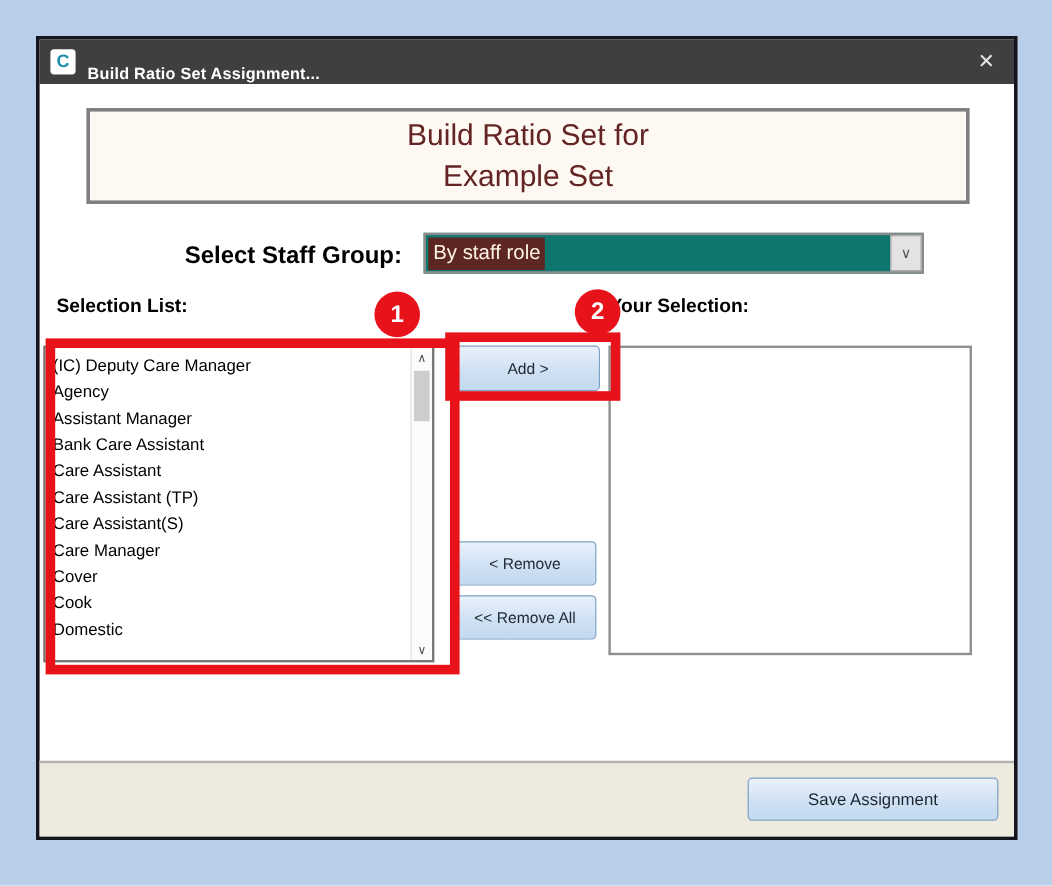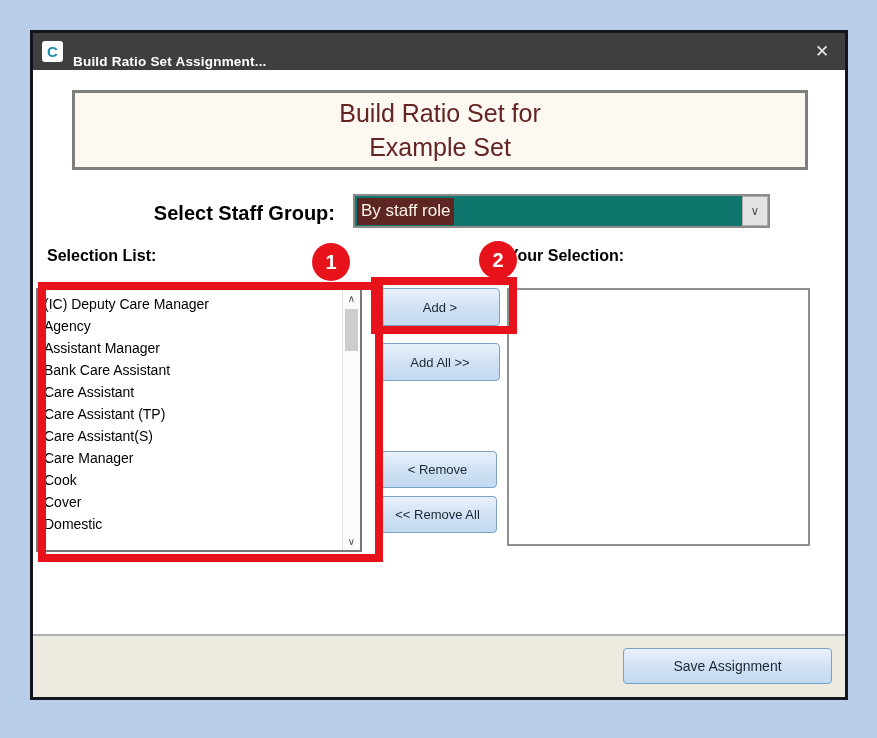--- a/index.html
+++ b/index.html
@@ -110,33 +110,32 @@
   <div class="listbox1">
     <div class="list-items">
       <div class="list-item">(IC) Deputy Care Manager</div>
       <div class="list-item">Agency</div>
       <div class="list-item">Assistant Manager</div>
       <div class="list-item">Bank Care Assistant</div>
       <div class="list-item">Care Assistant</div>
       <div class="list-item">Care Assistant (TP)</div>
       <div class="list-item">Care Assistant(S)</div>
       <div class="list-item">Care Manager</div>
+      <div class="list-item">Cover</div>
       <div class="list-item">Cook</div>
-      <div class="list-item">Cover</div>
       <div class="list-item">Domestic</div>
     </div>
     <div class="scrollbar">
       <div class="sb-up">∧</div>
       <div class="sb-thumb"></div>
       <div class="sb-down">∨</div>
     </div>
   </div>
 
   <div class="btn btn-add">Add &gt;</div>
-  <div class="btn btn-add-all">Add All &gt;&gt;</div>
   <div class="btn btn-remove">&lt; Remove</div>
   <div class="btn btn-remove-all">&lt;&lt; Remove All</div>
 
   <div class="listbox2"></div>
 
   <div class="footer"></div>
   <div class="btn save-btn">Save Assignment</div>
 
   <div class="ann-rect rect1"></div>
   <div class="ann-rect rect2"></div>

